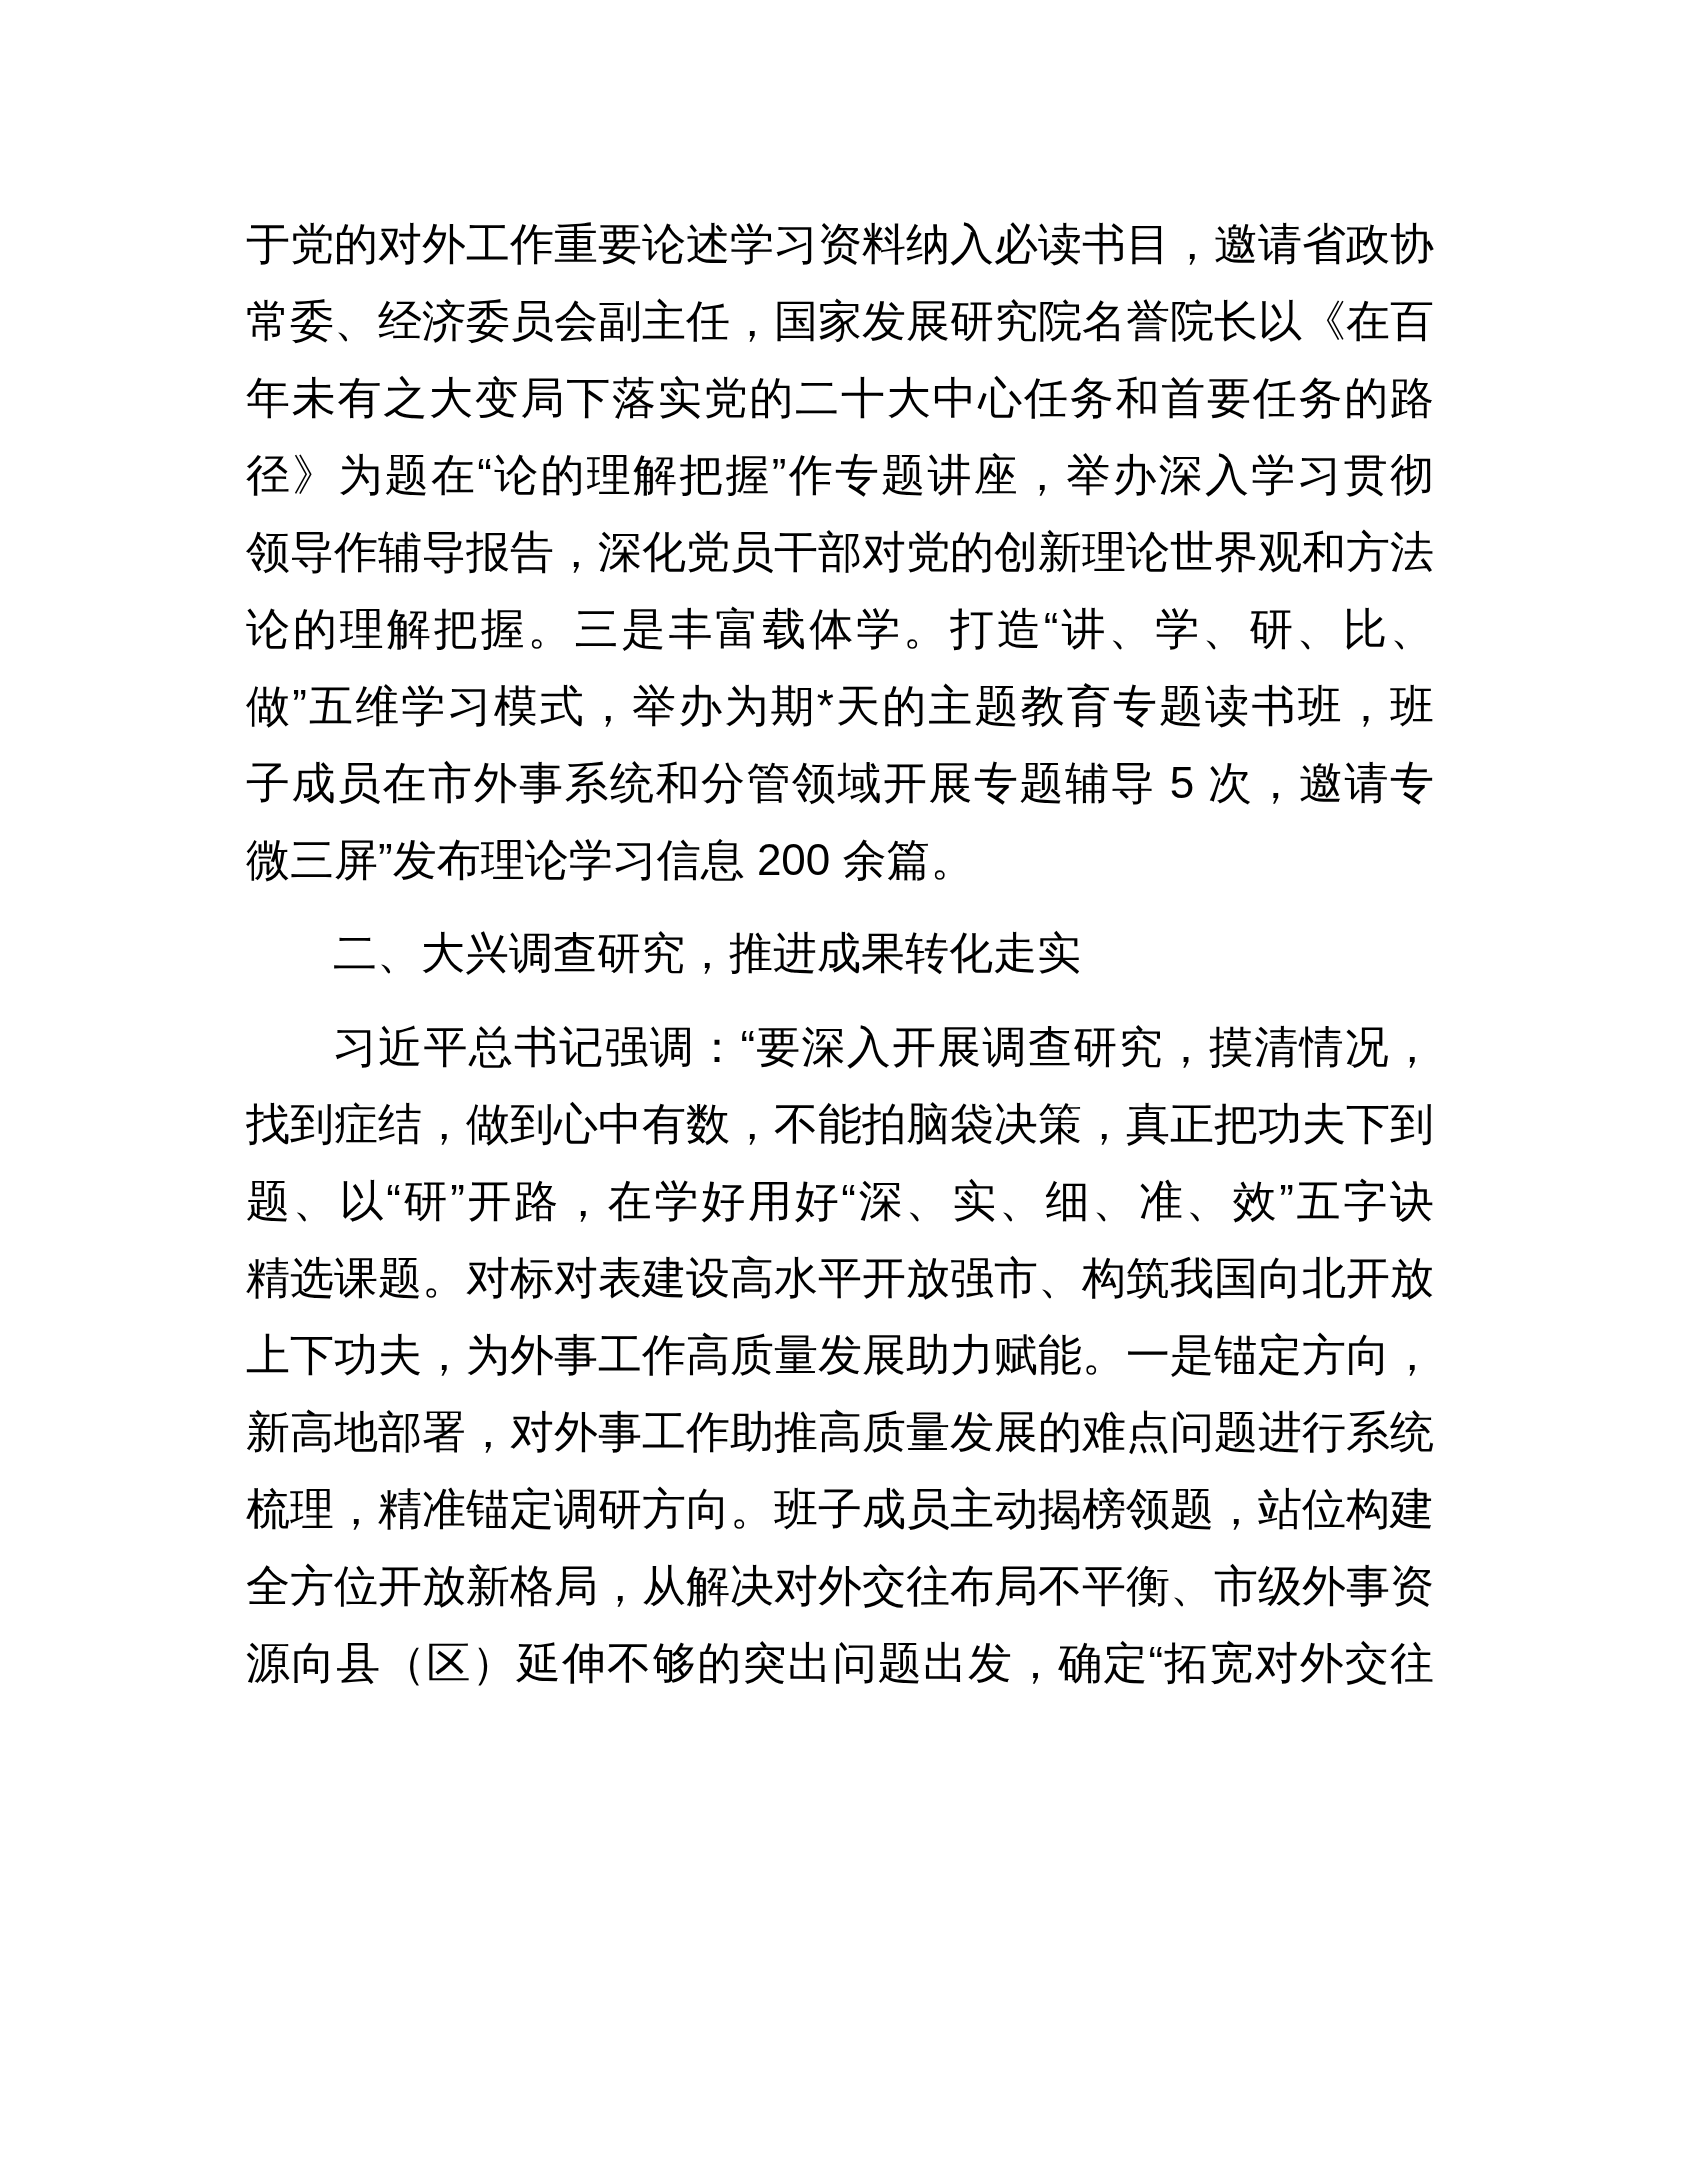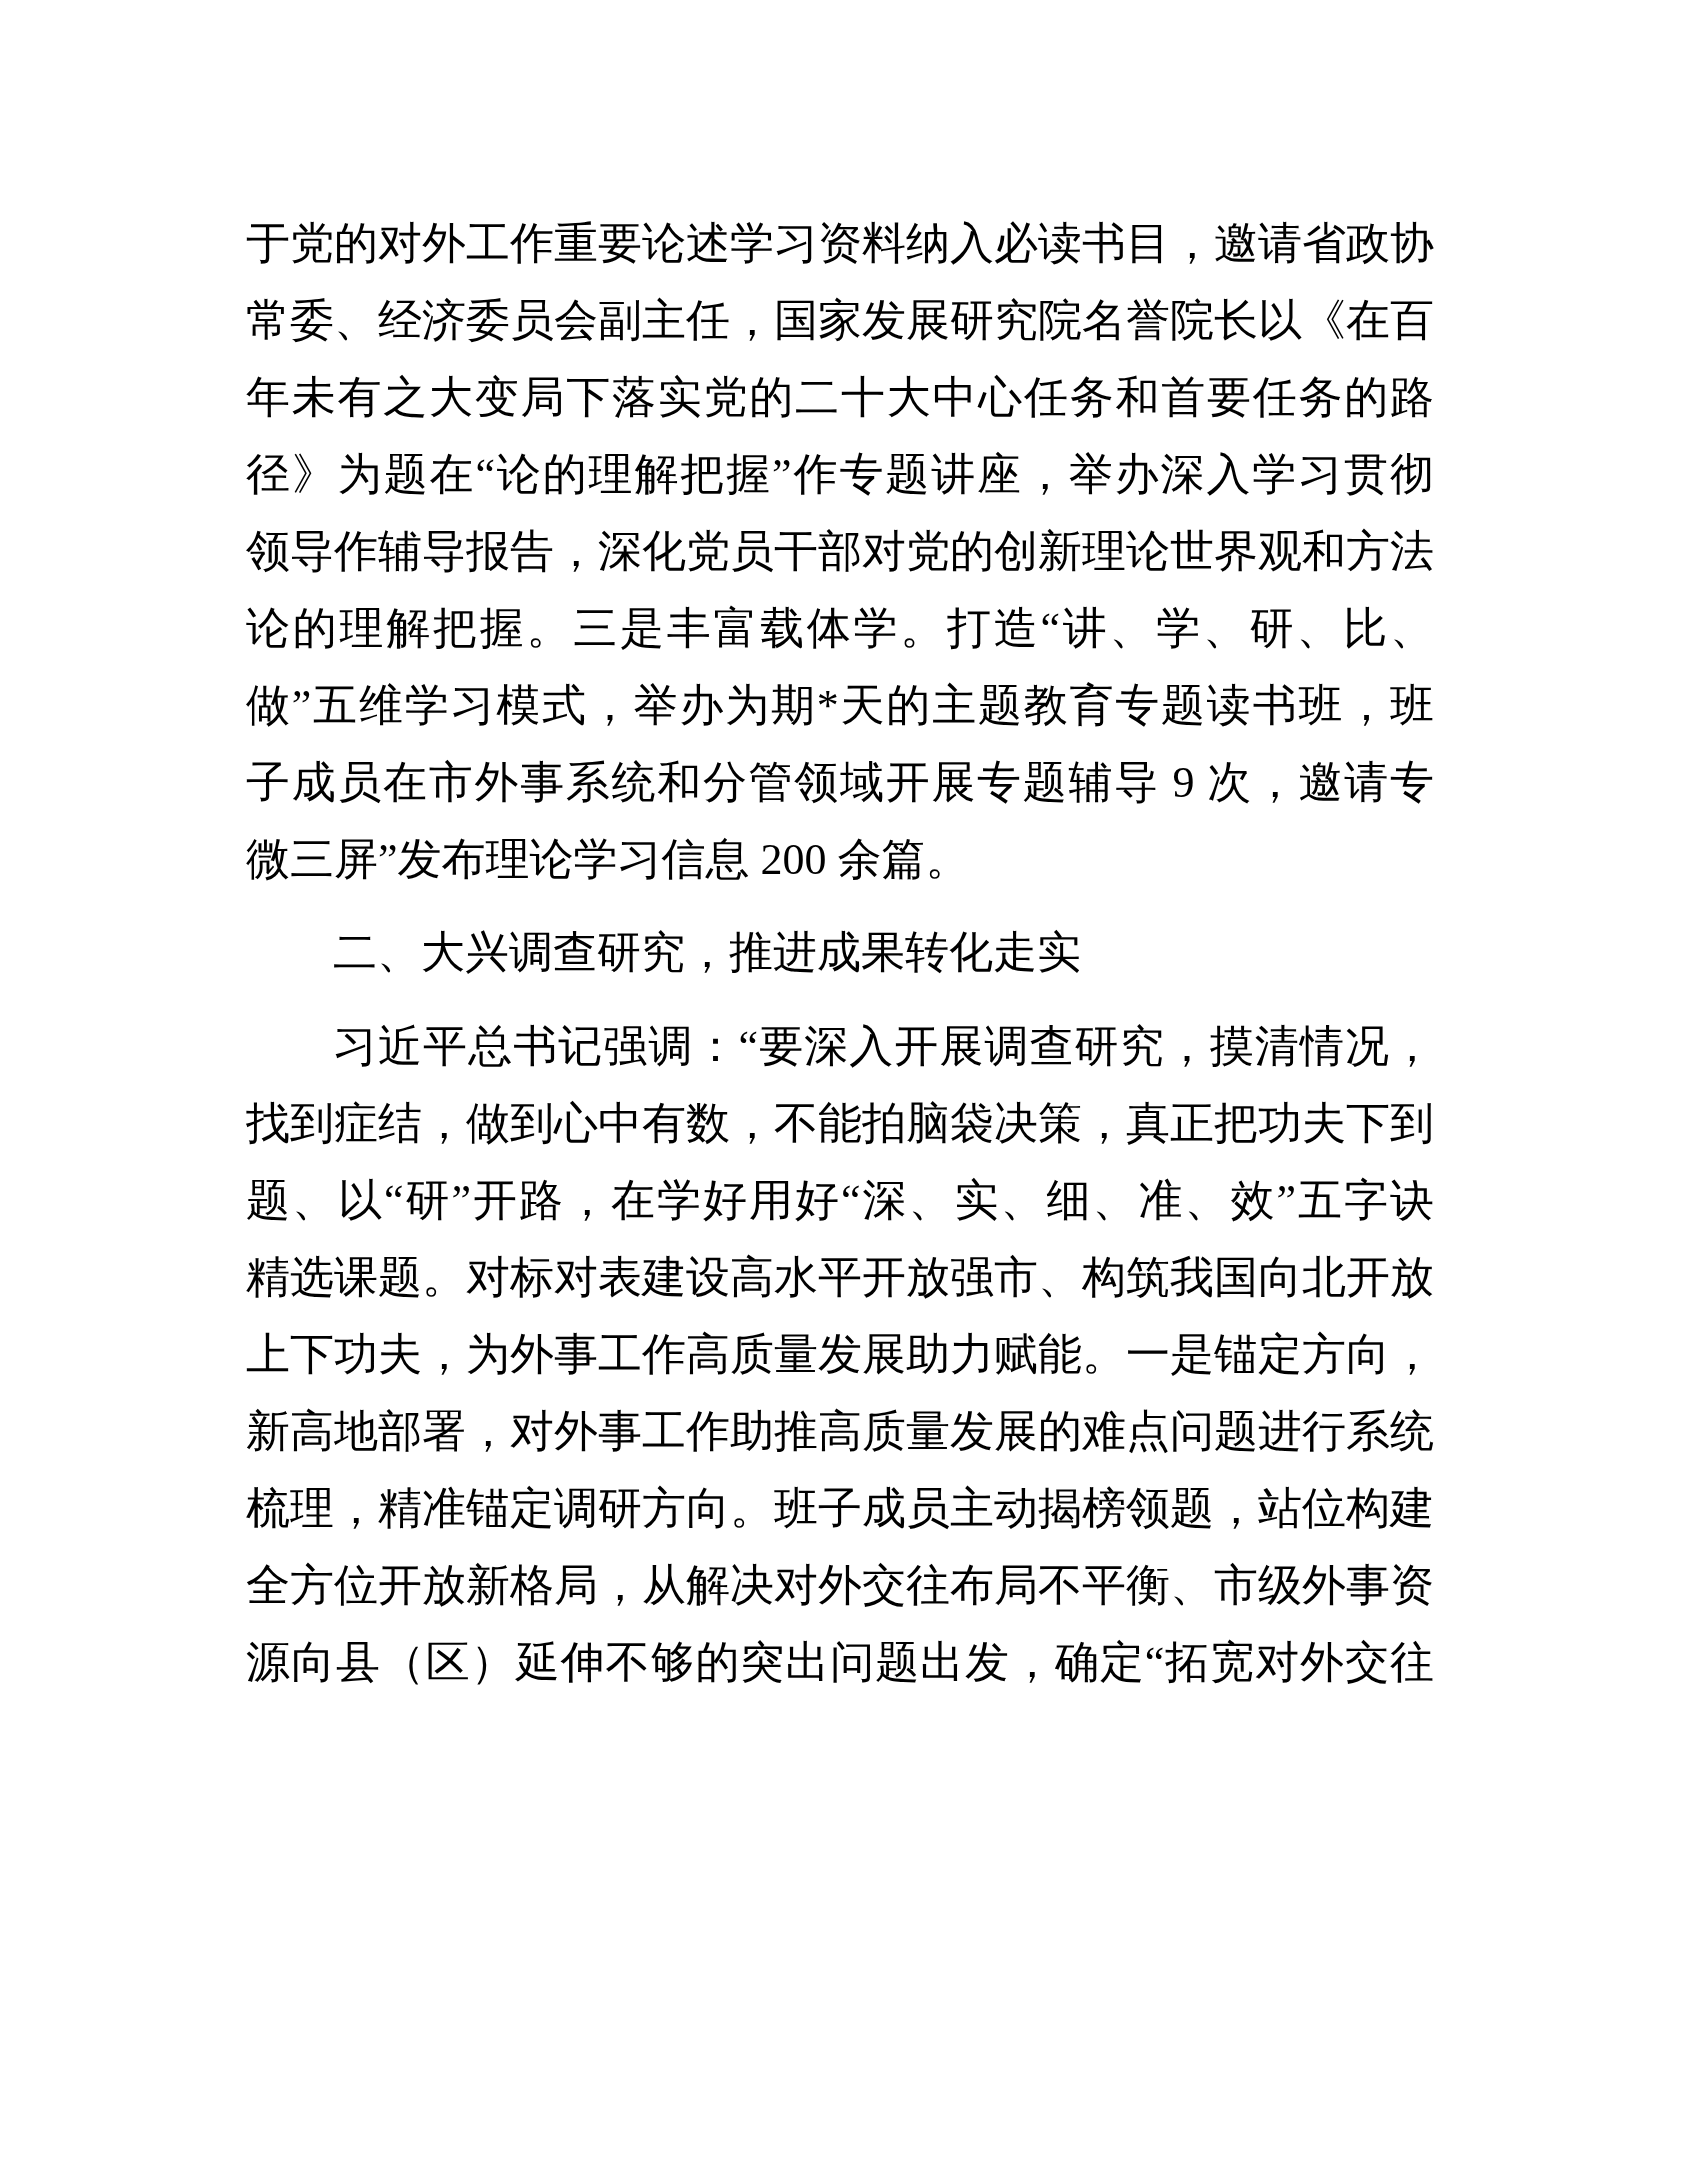--- a/index.html
+++ b/index.html
@@ -3,21 +3,21 @@
 <meta charset="utf-8">
 <style>
   html, body { margin: 0; padding: 0; background: #ffffff; }
   body { width: 1683px; height: 2178px; position: relative; overflow: hidden; }
   .page {
     position: absolute;
     left: 246px;
     top: 205px;
     width: 1188px;
     color: #000000;
-    font-family: Liberation Serif, serif;
+    font-family: Liberation Sans, sans-serif;
     font-size: 44px;
   }
   .para { margin: 0; }
   .line {
     display: block;
     height: 77px;
     line-height: 77px;
     white-space: nowrap;
     overflow: visible;
     text-align: justify;
@@ -35,21 +35,21 @@
 <div class="page">
 
   <div class="para para1">
     <span class="line">于党的对外工作重要论述学习资料纳入必读书目，邀请省政协</span>
     <span class="line">常委、经济委员会副主任，国家发展研究院名誉院长以《在百</span>
     <span class="line">年未有之大变局下落实党的二十大中心任务和首要任务的路</span>
     <span class="line">径》为题在“论的理解把握”作专题讲座，举办深入学习贯彻</span>
     <span class="line">领导作辅导报告，深化党员干部对党的创新理论世界观和方法</span>
     <span class="line">论的理解把握。三是丰富载体学。打造“讲、学、研、比、</span>
     <span class="line">做”五维学习模式，举办为期*天的主题教育专题读书班，班</span>
-    <span class="line">子成员在市外事系统和分管领域开展专题辅导 9 次，邀请专</span>
+    <span class="line">子成员在市外事系统和分管领域开展专题辅导 5 次，邀请专</span>
     <span class="line last">微三屏”发布理论学习信息 200 余篇。</span>
   </div>
 
   <div class="para heading">
     <span class="line indent">二、大兴调查研究，推进成果转化走实</span>
   </div>
 
   <div class="para para2">
     <span class="line indent">习近平总书记强调：“要深入开展调查研究，摸清情况，</span>
     <span class="line">找到症结，做到心中有数，不能拍脑袋决策，真正把功夫下到</span>

